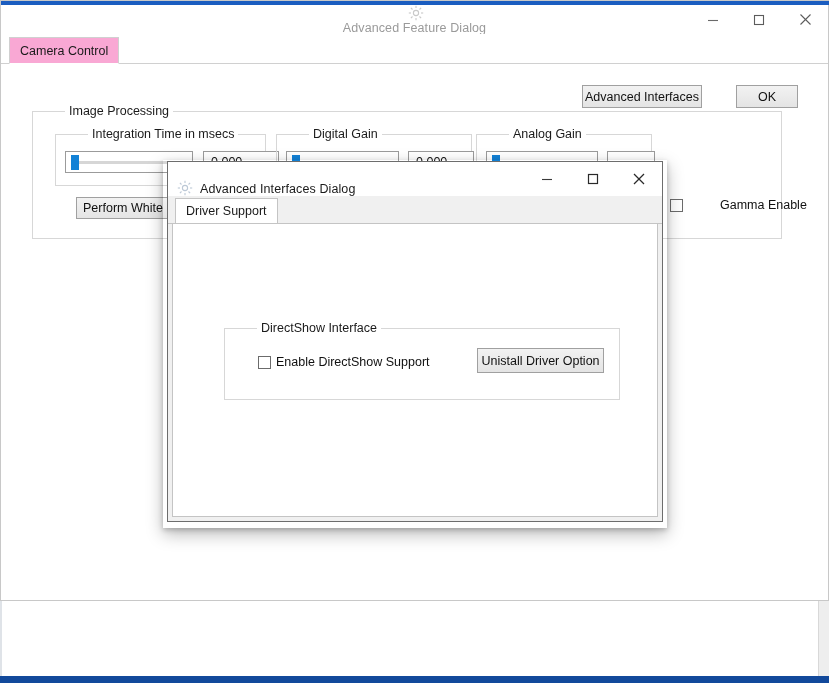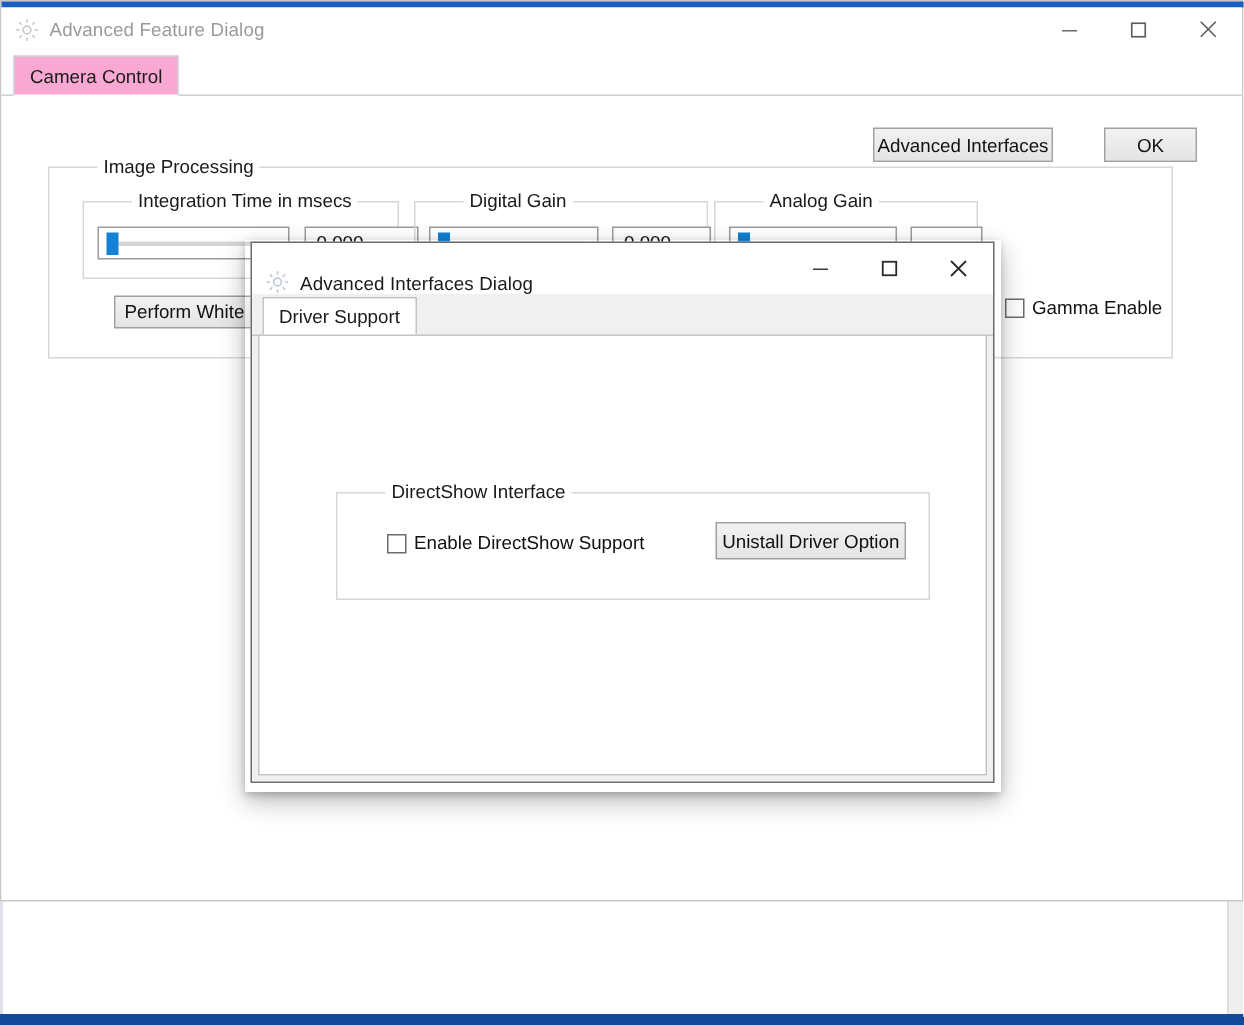--- a/index.html
+++ b/index.html
@@ -62,20 +62,21 @@
     background: #1b5dc0;
   }
   .main-titlebar {
     position: absolute;
     left: 0; top: 4px;
     width: 827px;
     height: 29px;
     background: #ffffff;
     display: flex;
     align-items: center;
+    flex-direction: column;
   }
   .title-icon {
     width: 16px; height: 16px;
     margin-left: 9px;
     margin-right: 7px;
     flex: 0 0 auto;
   }
   .main-title-text {
     font-size: 12.5px;
     color: #9a9a9a;
@@ -252,21 +253,21 @@
   }
   .chk .box {
     width: 13px; height: 13px;
     border: 1px solid #6b6b6b;
     background: #ffffff;
     box-sizing: border-box;
     margin-right: 5px;
     flex: 0 0 auto;
   }
   .chk-gamma {
-    left: 669px; top: 197px;
+    left: 669px; top: 197px; gap: 32px;
   }
 
   
   .inner-shadow {
     position: absolute;
     left: 163px; top: 160px;
     width: 504px; height: 368px;
     box-shadow: 0 6px 16px rgba(0,0,0,0.28), 0 2px 5px rgba(0,0,0,0.20);
     background: transparent;
     pointer-events: none;

